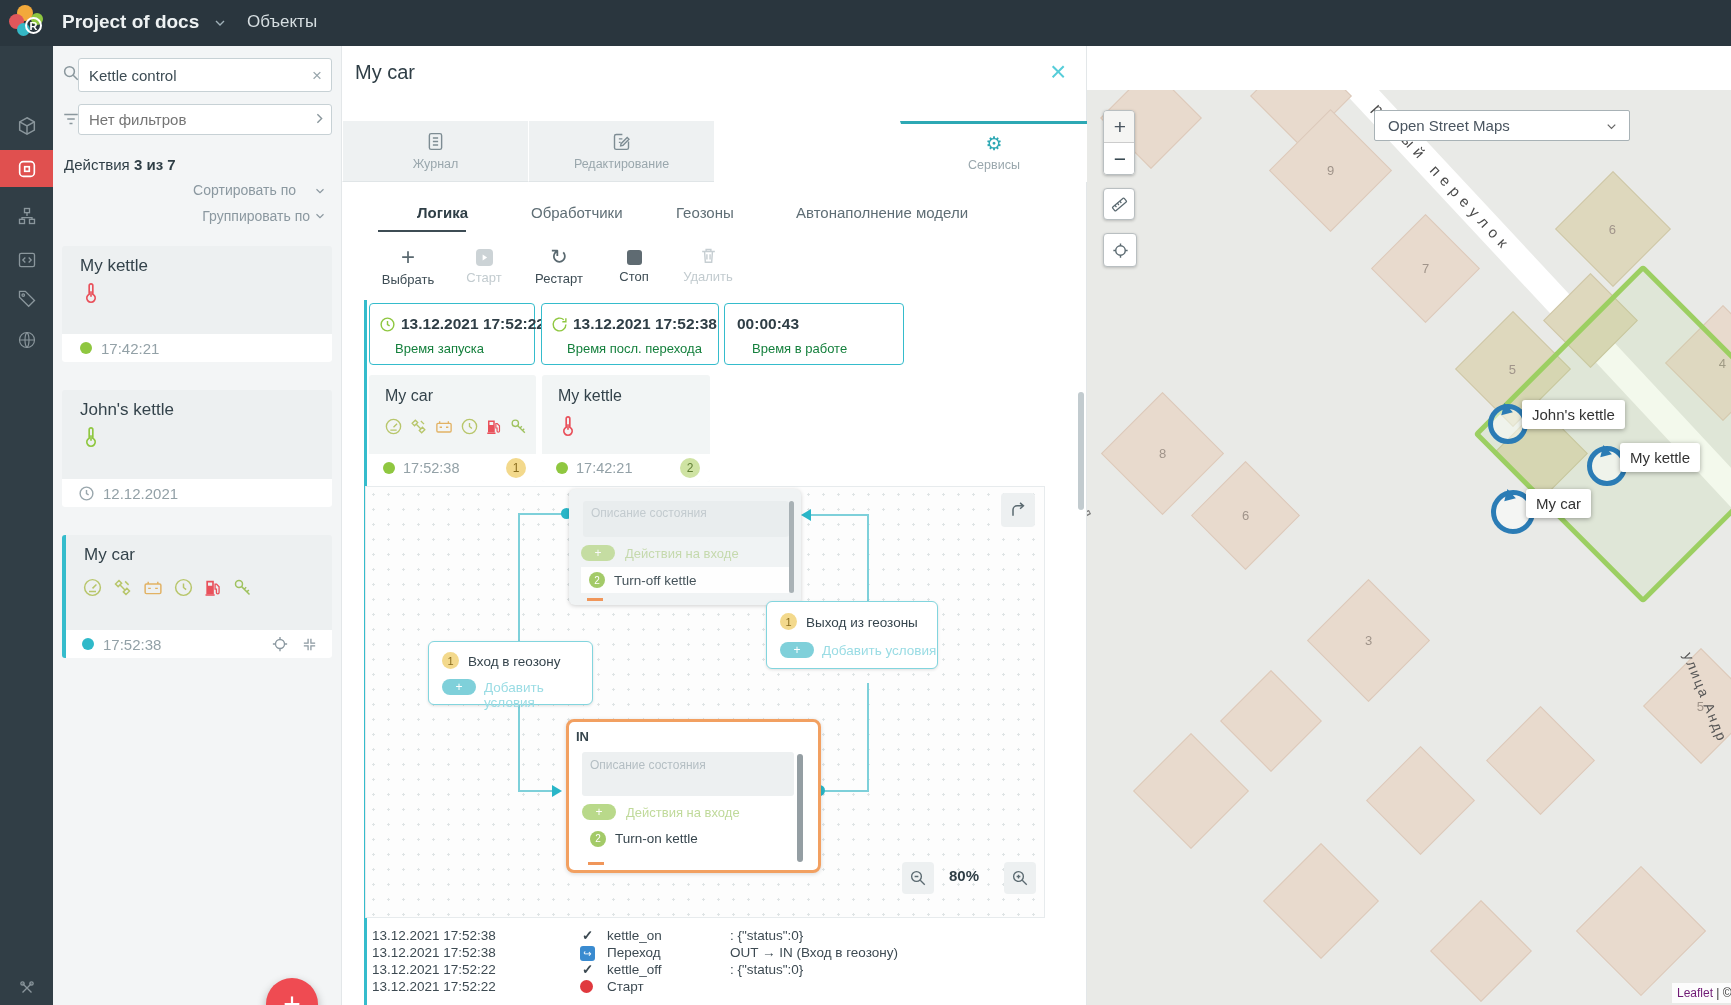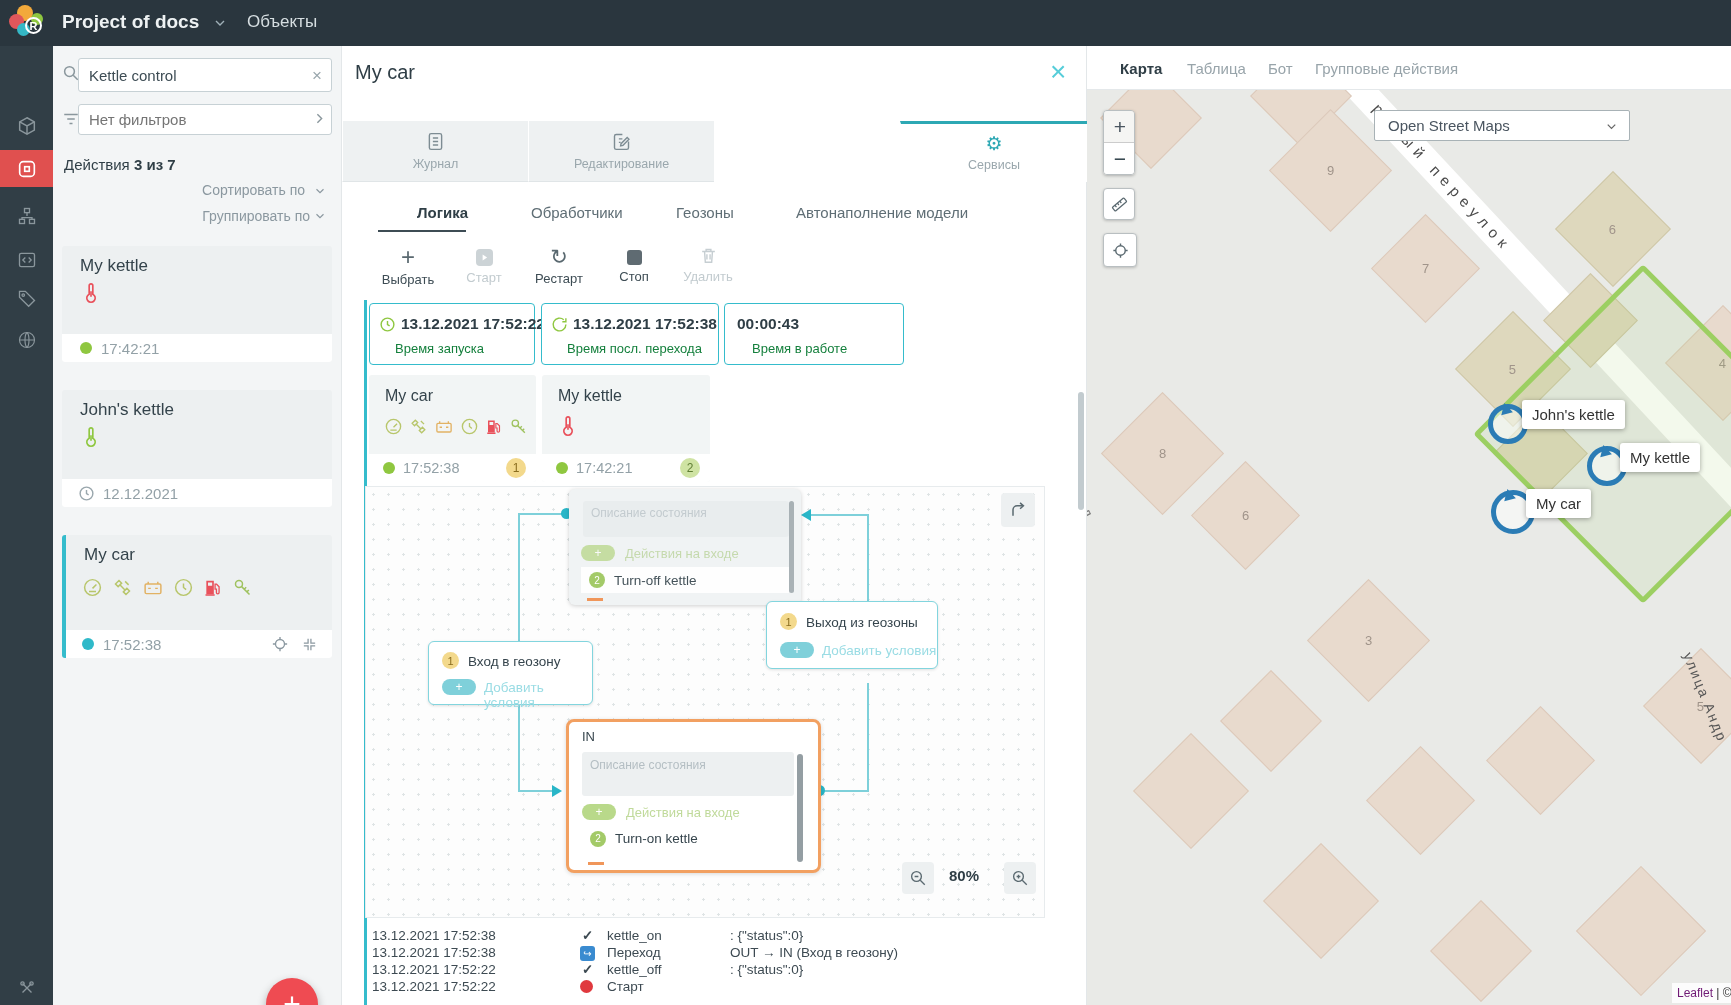--- a/index.html
+++ b/index.html
@@ -162,21 +162,21 @@
     <span class="abs" style="left:258px;top:64px;color:#8a979d;transform:rotate(-90deg);">
       <svg viewBox="0 0 24 24" width="17" height="17" fill="none" stroke="currentColor" stroke-width="2">
           <path d="M6 9l6 6 6-6"></path>
         </svg>
     </span>
 
     <div class="abs" style="left:11px;top:110px;font-size:15px;color:#2f3e46;">
       <span>Действия</span>
       <b>3 из 7</b>
     </div>
-    <div class="abs" style="right:14px;top:136px;font-size:14px;color:#8b98a0;display:flex;align-items:flex-end;gap:8px;">
+    <div class="abs" style="right:14px;top:136px;font-size:14px;color:#8b98a0;display:flex;align-items:flex-end;gap:17px;">
       <span>Сортировать по</span>
       <svg viewBox="0 0 24 24" width="14" height="14" fill="none" stroke="currentColor" stroke-width="2">
           <path d="M6 9l6 6 6-6"></path>
         </svg>
     </div>
     <div class="abs" style="right:14px;top:162px;font-size:14px;color:#8b98a0;display:flex;align-items:center;gap:3px;">
       <span>Группировать по</span>
       <svg viewBox="0 0 24 24" width="14" height="14" fill="none" stroke="currentColor" stroke-width="2">
           <path d="M6 9l6 6 6-6"></path>
         </svg>
@@ -467,21 +467,21 @@
       </div>
 
       <div class="abs node-teal" style="left:400px;top:114px;width:172px;height:68px;">
         <span class="tr-badge abs" style="left:13px;top:11px;">1</span>
         <span class="abs" style="left:39px;top:13px;font-size:13.5px;color:#36454d;">Выход из геозоны</span>
         <span class="pill abs" style="left:13px;top:40px;background:#7fd0da;">+</span>
         <span class="abs" style="left:55px;top:41px;font-size:13.5px;color:#9adce4;">Добавить условия</span>
       </div>
 
       <div class="abs node-in" style="left:200px;top:232px;width:255px;height:154px;">
-        <span class="abs" style="left:13px;top:7px;font-size:13px;font-weight:400;color:#36454d;text-align:right;">IN</span>
+        <span class="abs" style="left:7px;top:7px;font-size:13px;font-weight:700;color:#36454d;text-align:right;">IN</span>
         <div class="abs" style="left:13px;top:30px;width:212px;height:44px;background:#edf0f1;border-radius:3px;">
           <span style="position:absolute;left:8px;top:6px;font-size:12px;color:#b4bec3;">Описание состояния</span>
         </div>
         <div class="abs" style="left:13px;top:82px;display:flex;align-items:center;gap:10px;">
           <span class="pill" style="background:#b9d98a;">+</span>
           <span style="font-size:13px;color:#c0da9b;">Действия на входе</span>
         </div>
         <div class="abs" style="left:13px;top:103px;width:214px;height:27px;background:#fff;display:flex;align-items:center;">
           <span class="mini-badge" style="margin-left:8px;">2</span>
           <span style="margin-left:9px;font-size:13.5px;color:#36454d;">Turn-on kettle</span>
@@ -532,26 +532,20 @@
     <div class="abs logrow" style="left:30px;top:933px;">
       <span class="abs" style="left:0;">13.12.2021 17:52:22</span>
       <span class="abs" style="left:208px;top:1px;width:13px;height:13px;border-radius:50%;background:#e0393e;"></span>
       <span class="abs" style="left:235px;">Старт</span>
     </div>
 
     <div class="abs" style="left:736px;top:346px;width:6px;height:118px;background:#c2cbcf;border-radius:3px;"></div>
   </main>
 
   <section class="abs mappanel">
-    <div class="abs" style="left:0;top:0;width:644px;height:44px;background:#fff;border-bottom:1px solid #e4e8ea;">
-      <span class="abs maptab active" style="left:33px;">Карта</span>
-      <span class="abs maptab" style="left:100px;">Таблица</span>
-      <span class="abs maptab" style="left:181px;">Бот</span>
-      <span class="abs maptab" style="left:228px;">Групповые действия</span>
-    </div>
 
     <div class="abs mapbody">
 
       <div class="abs" style="left:465px;top:-195px;width:27px;height:830px;background:#ffffff;transform:rotate(-43deg);"></div>
 
       <div class="bld" style="left:178px;top:-30px;width:70px;height:70px;"></div>
       <div class="bld" style="left:28px;top:-8px;width:70px;height:70px;"></div>
       <div class="bld" style="left:200px;top:37px;width:85px;height:85px;">
           <span style="transform:rotate(-45deg);">9</span>
         </div>

